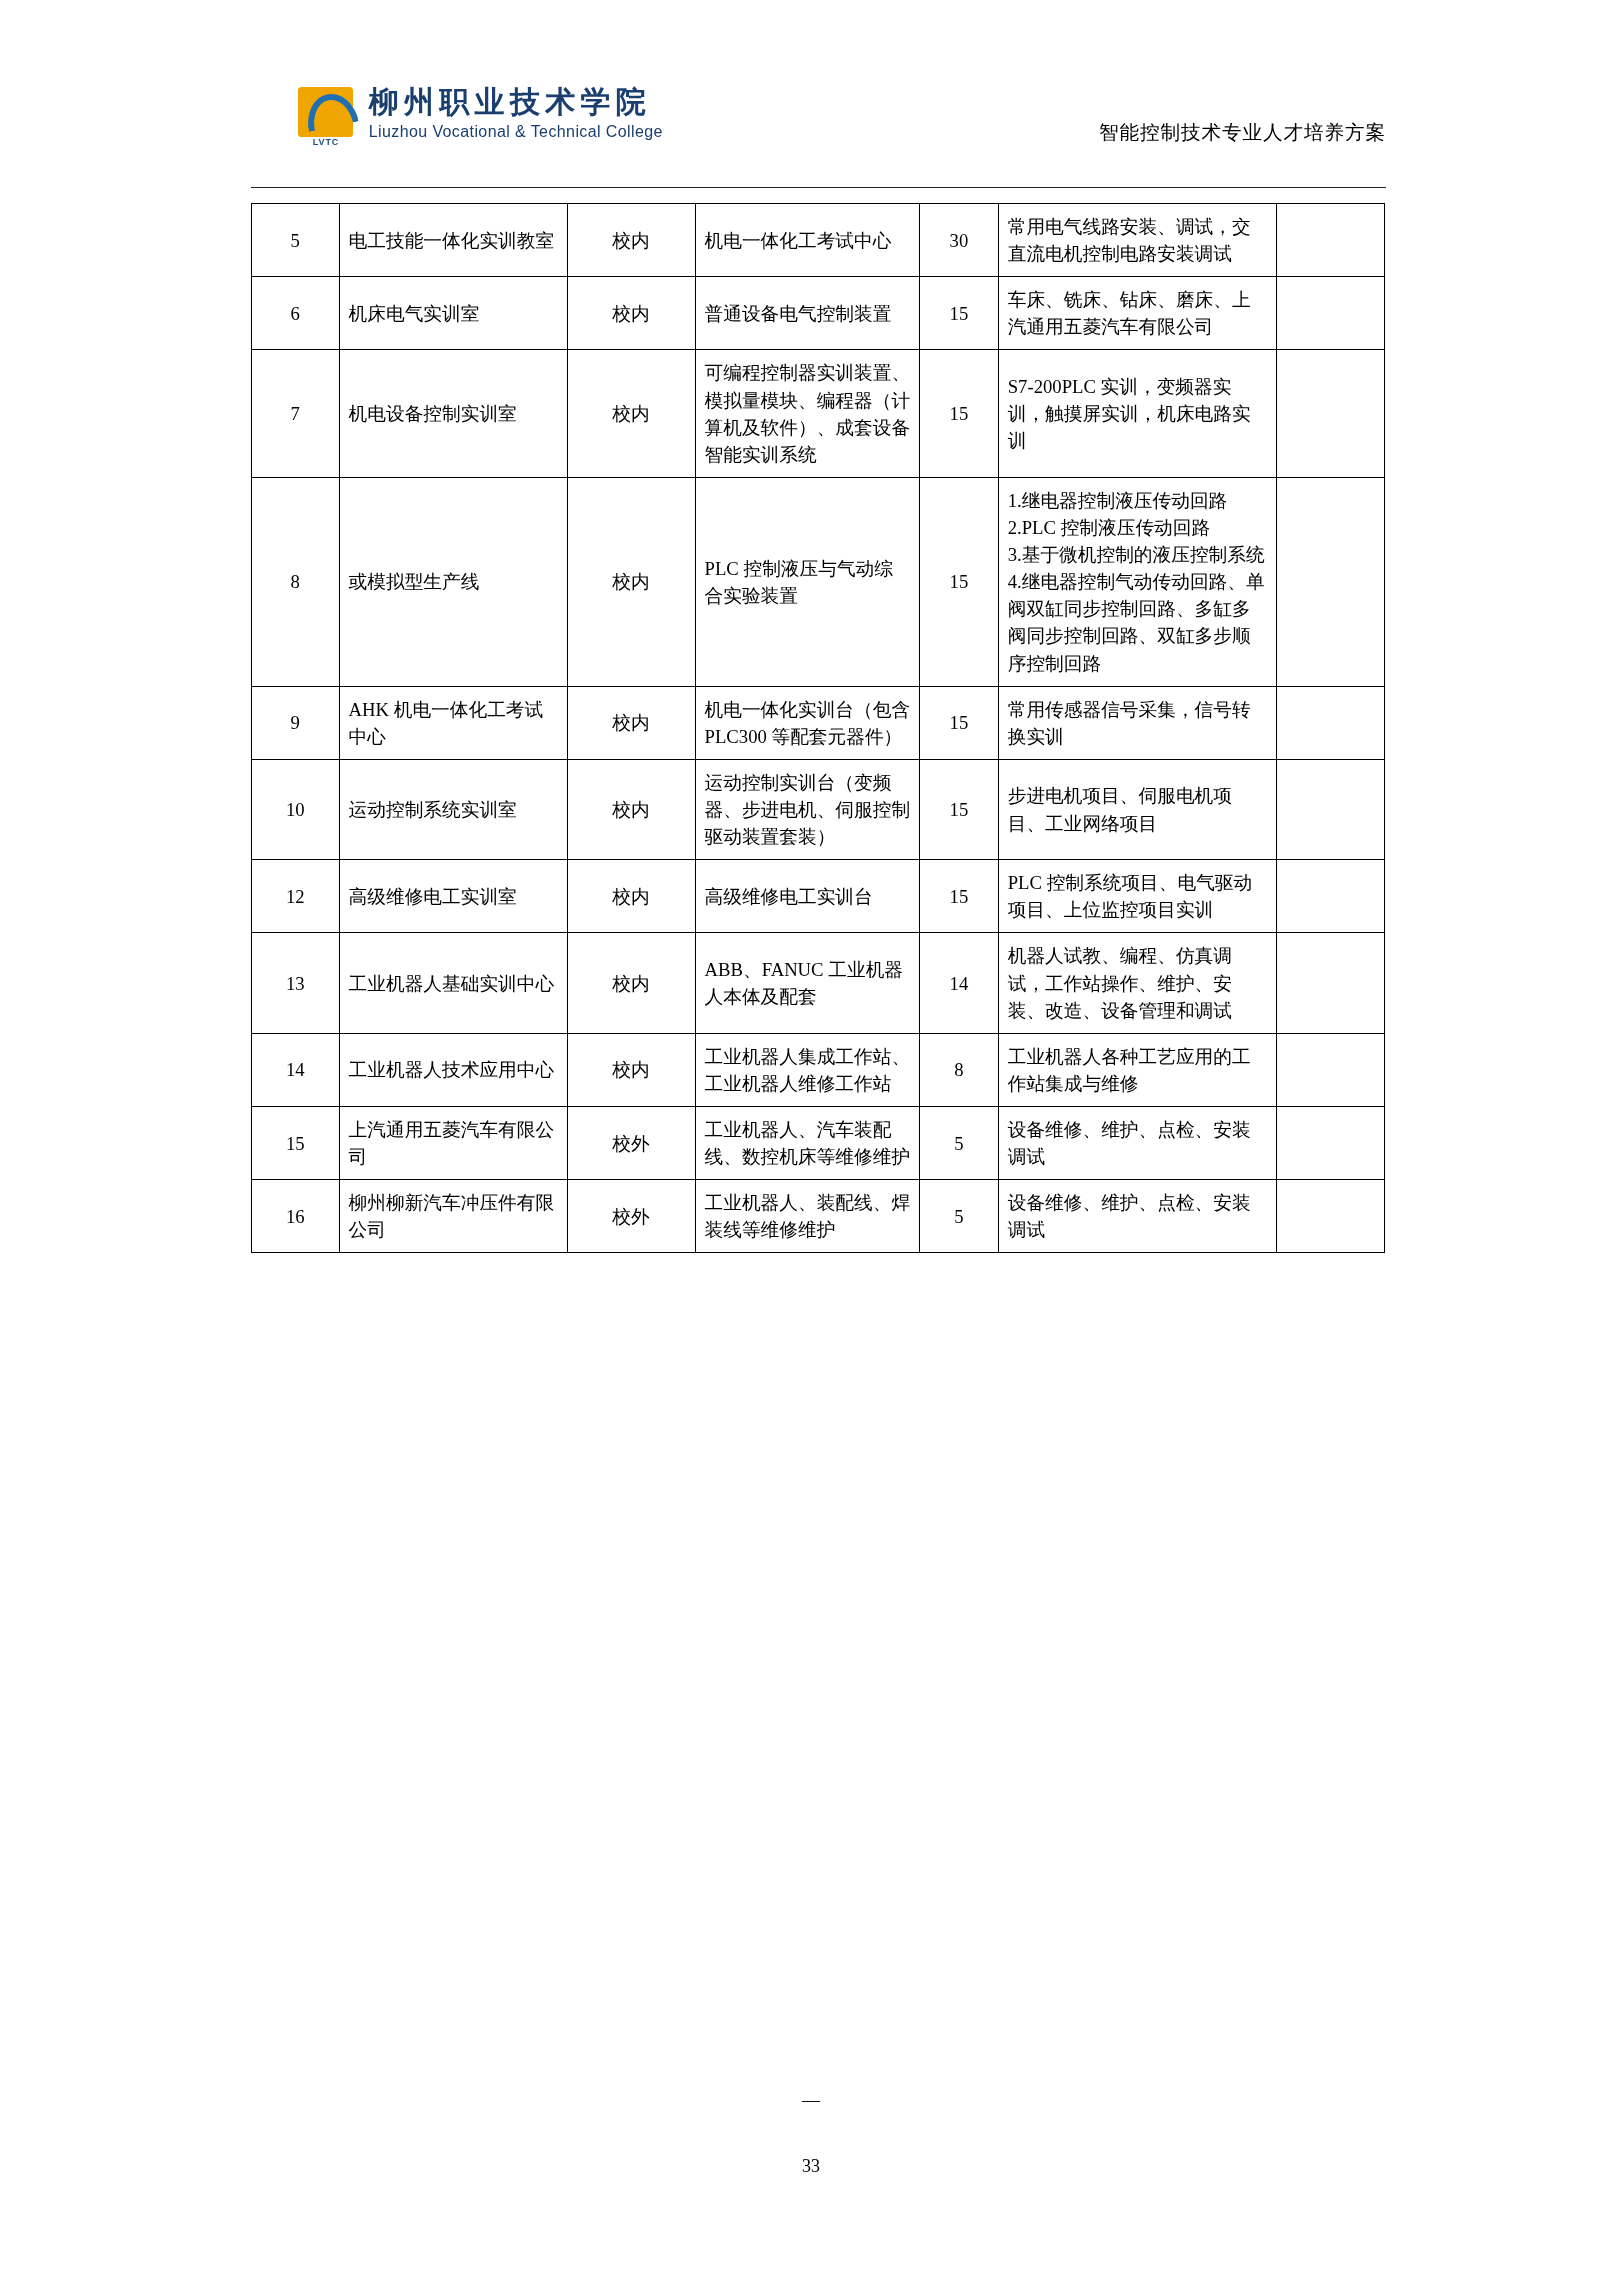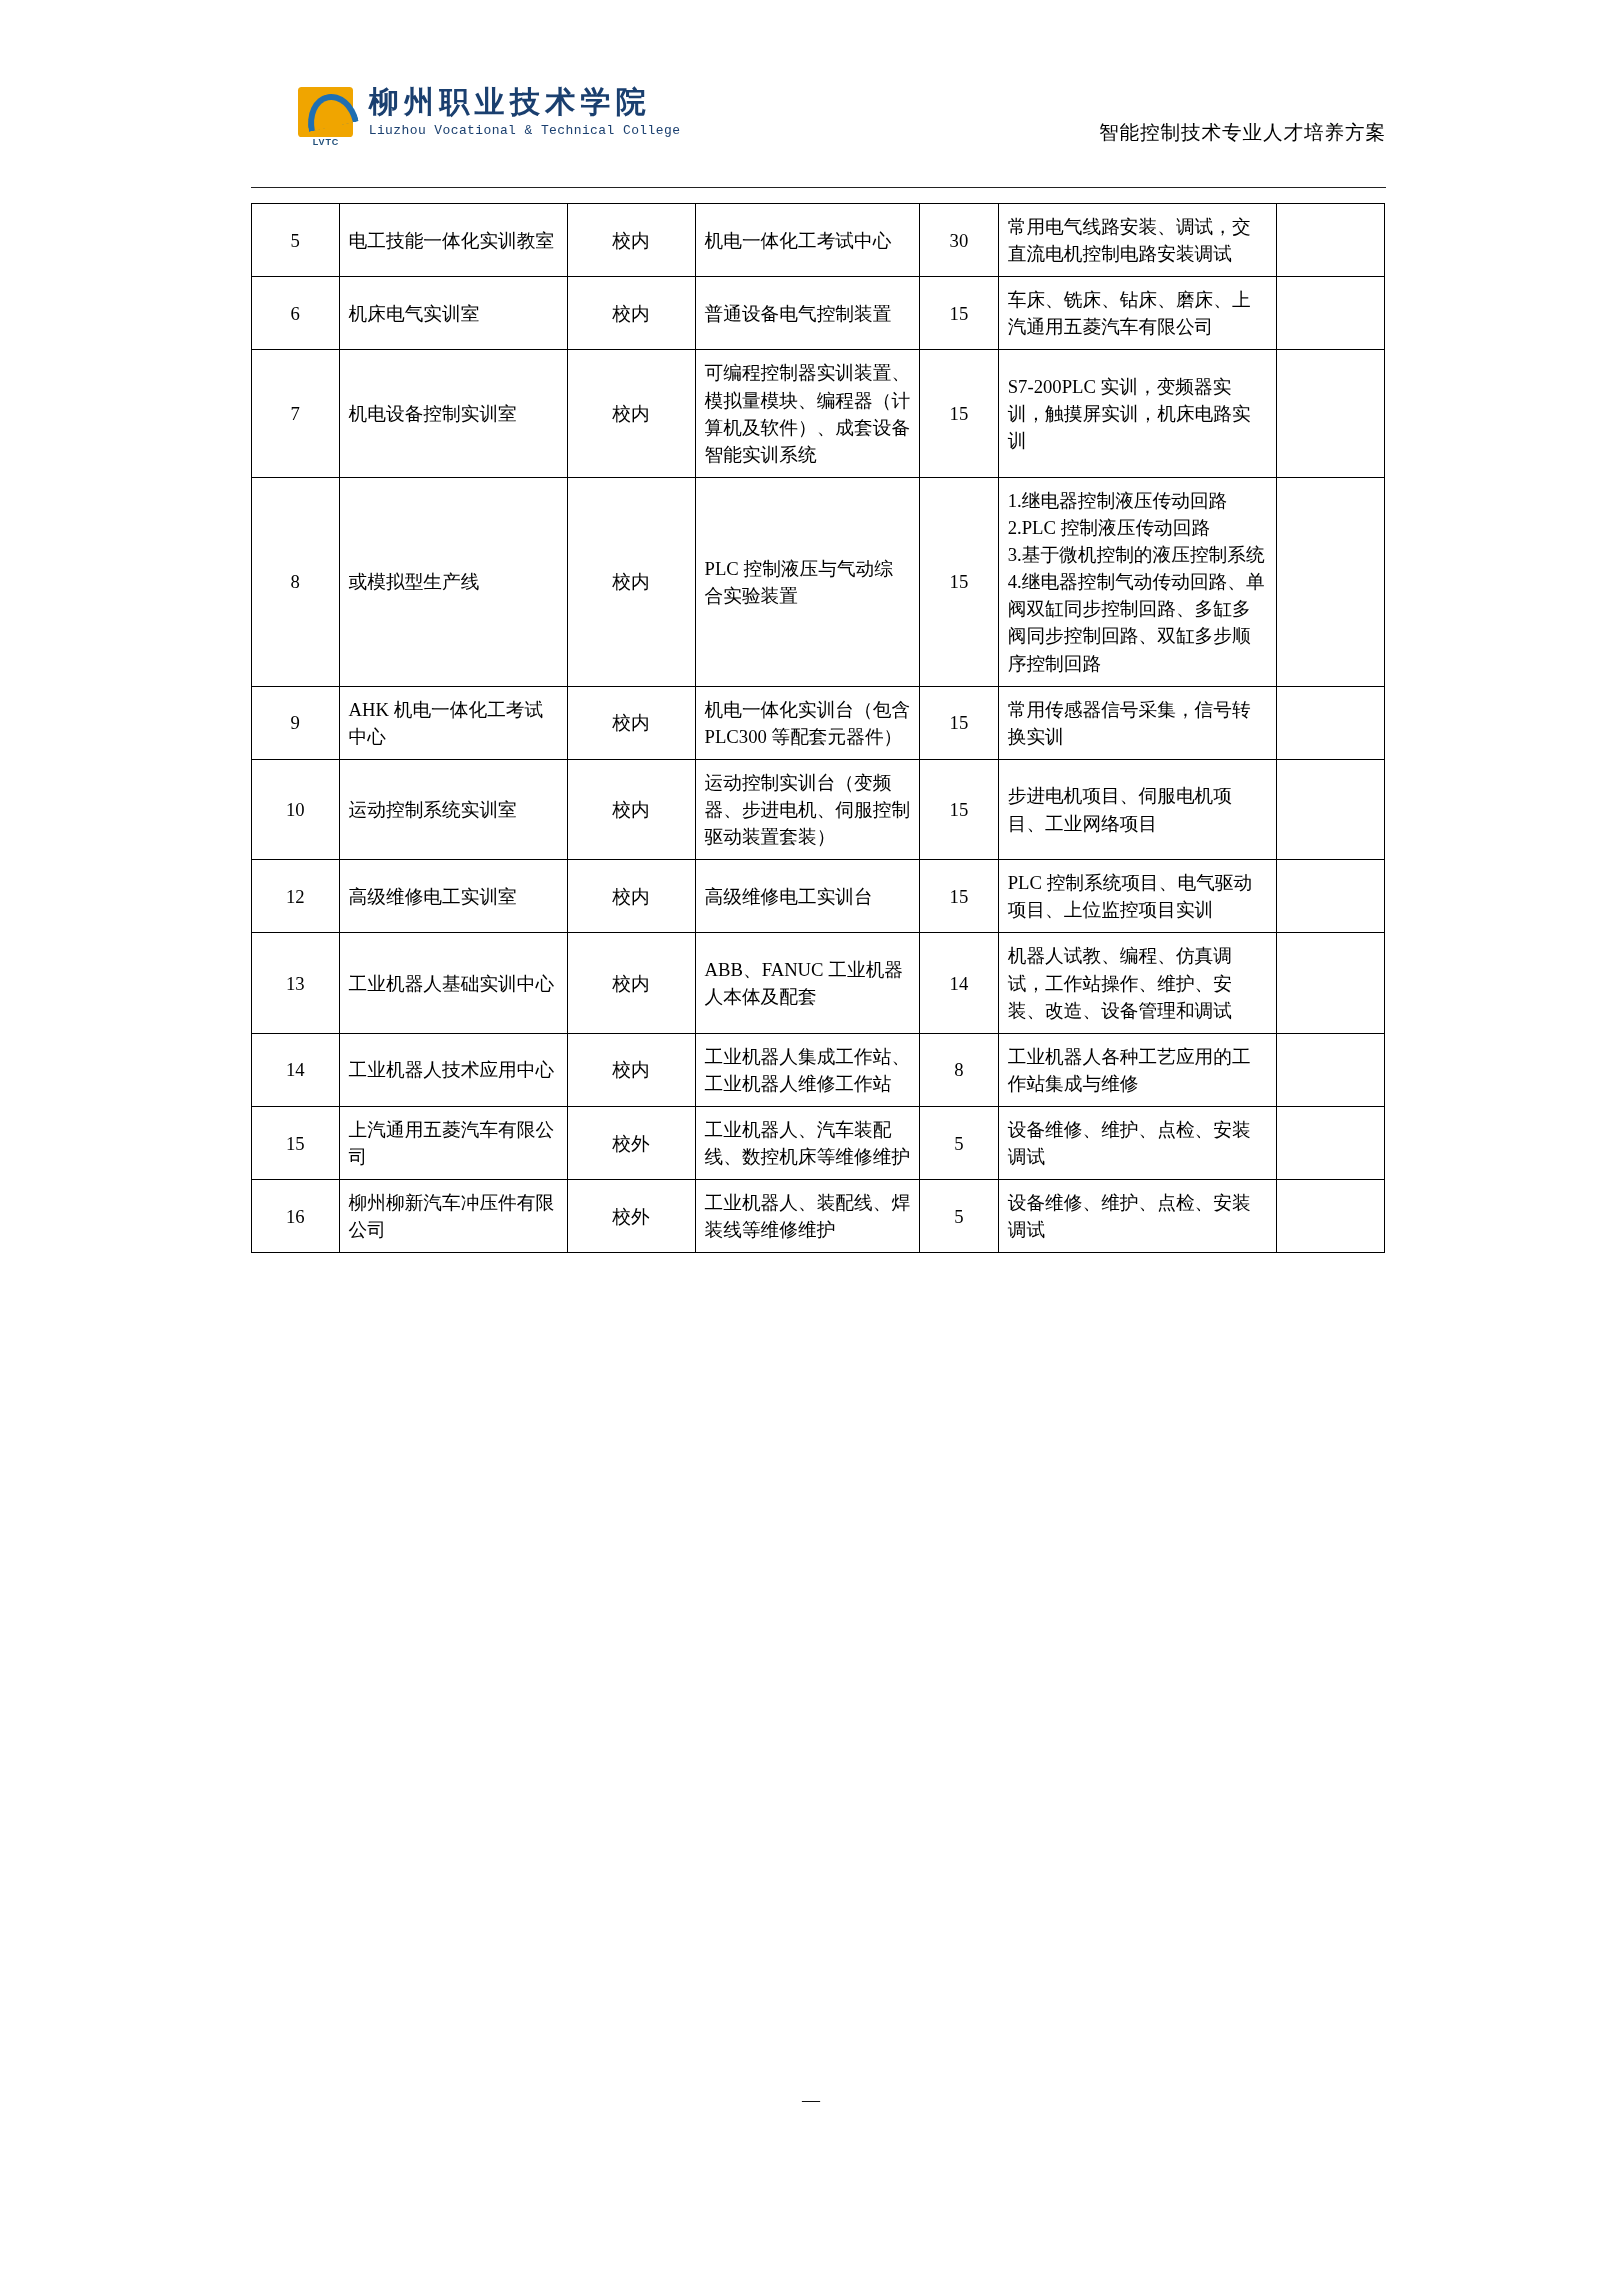--- a/index.html
+++ b/index.html
@@ -72,26 +72,25 @@
   }
   .logo-text-cn {
     font-family: "Liberation Serif", serif;
     font-size: 30px;
     font-weight: bold;
     letter-spacing: 5.3px;
     color: #1a3f6f;
     line-height: 1.1;
   }
   .logo-text-en {
-    font-family: Liberation Mono, monospace;
-    font-size: 13px;
+    font-family: Liberation Sans, sans-serif;
+    font-size: 16px;
     color: #1a3f6f;
     letter-spacing: 0.4px;
     margin-top: 5.3px;
-    text-align: center;
   }
   .header-title {
     position: absolute;
     right: 236px;
     top: 34px;
     font-size: 19.6px;
     font-family: "Liberation Serif", serif;
     letter-spacing: 0.9px;
   }
   .header-rule {
@@ -290,15 +289,16 @@
             <td class="equip">工业机器人、装配线、焊装线等维修维护</td>
             <td class="qty">5</td>
             <td class="proj">设备维修、维护、点检、安装调试</td>
             <td class="rem"></td>
           </tr>
         </tbody>
     </table>
   </div>
 
   <div class="footer-dash">—</div>
+  <div class="page-number">33</div>
 
 </div>
 
 
 </body></html>

